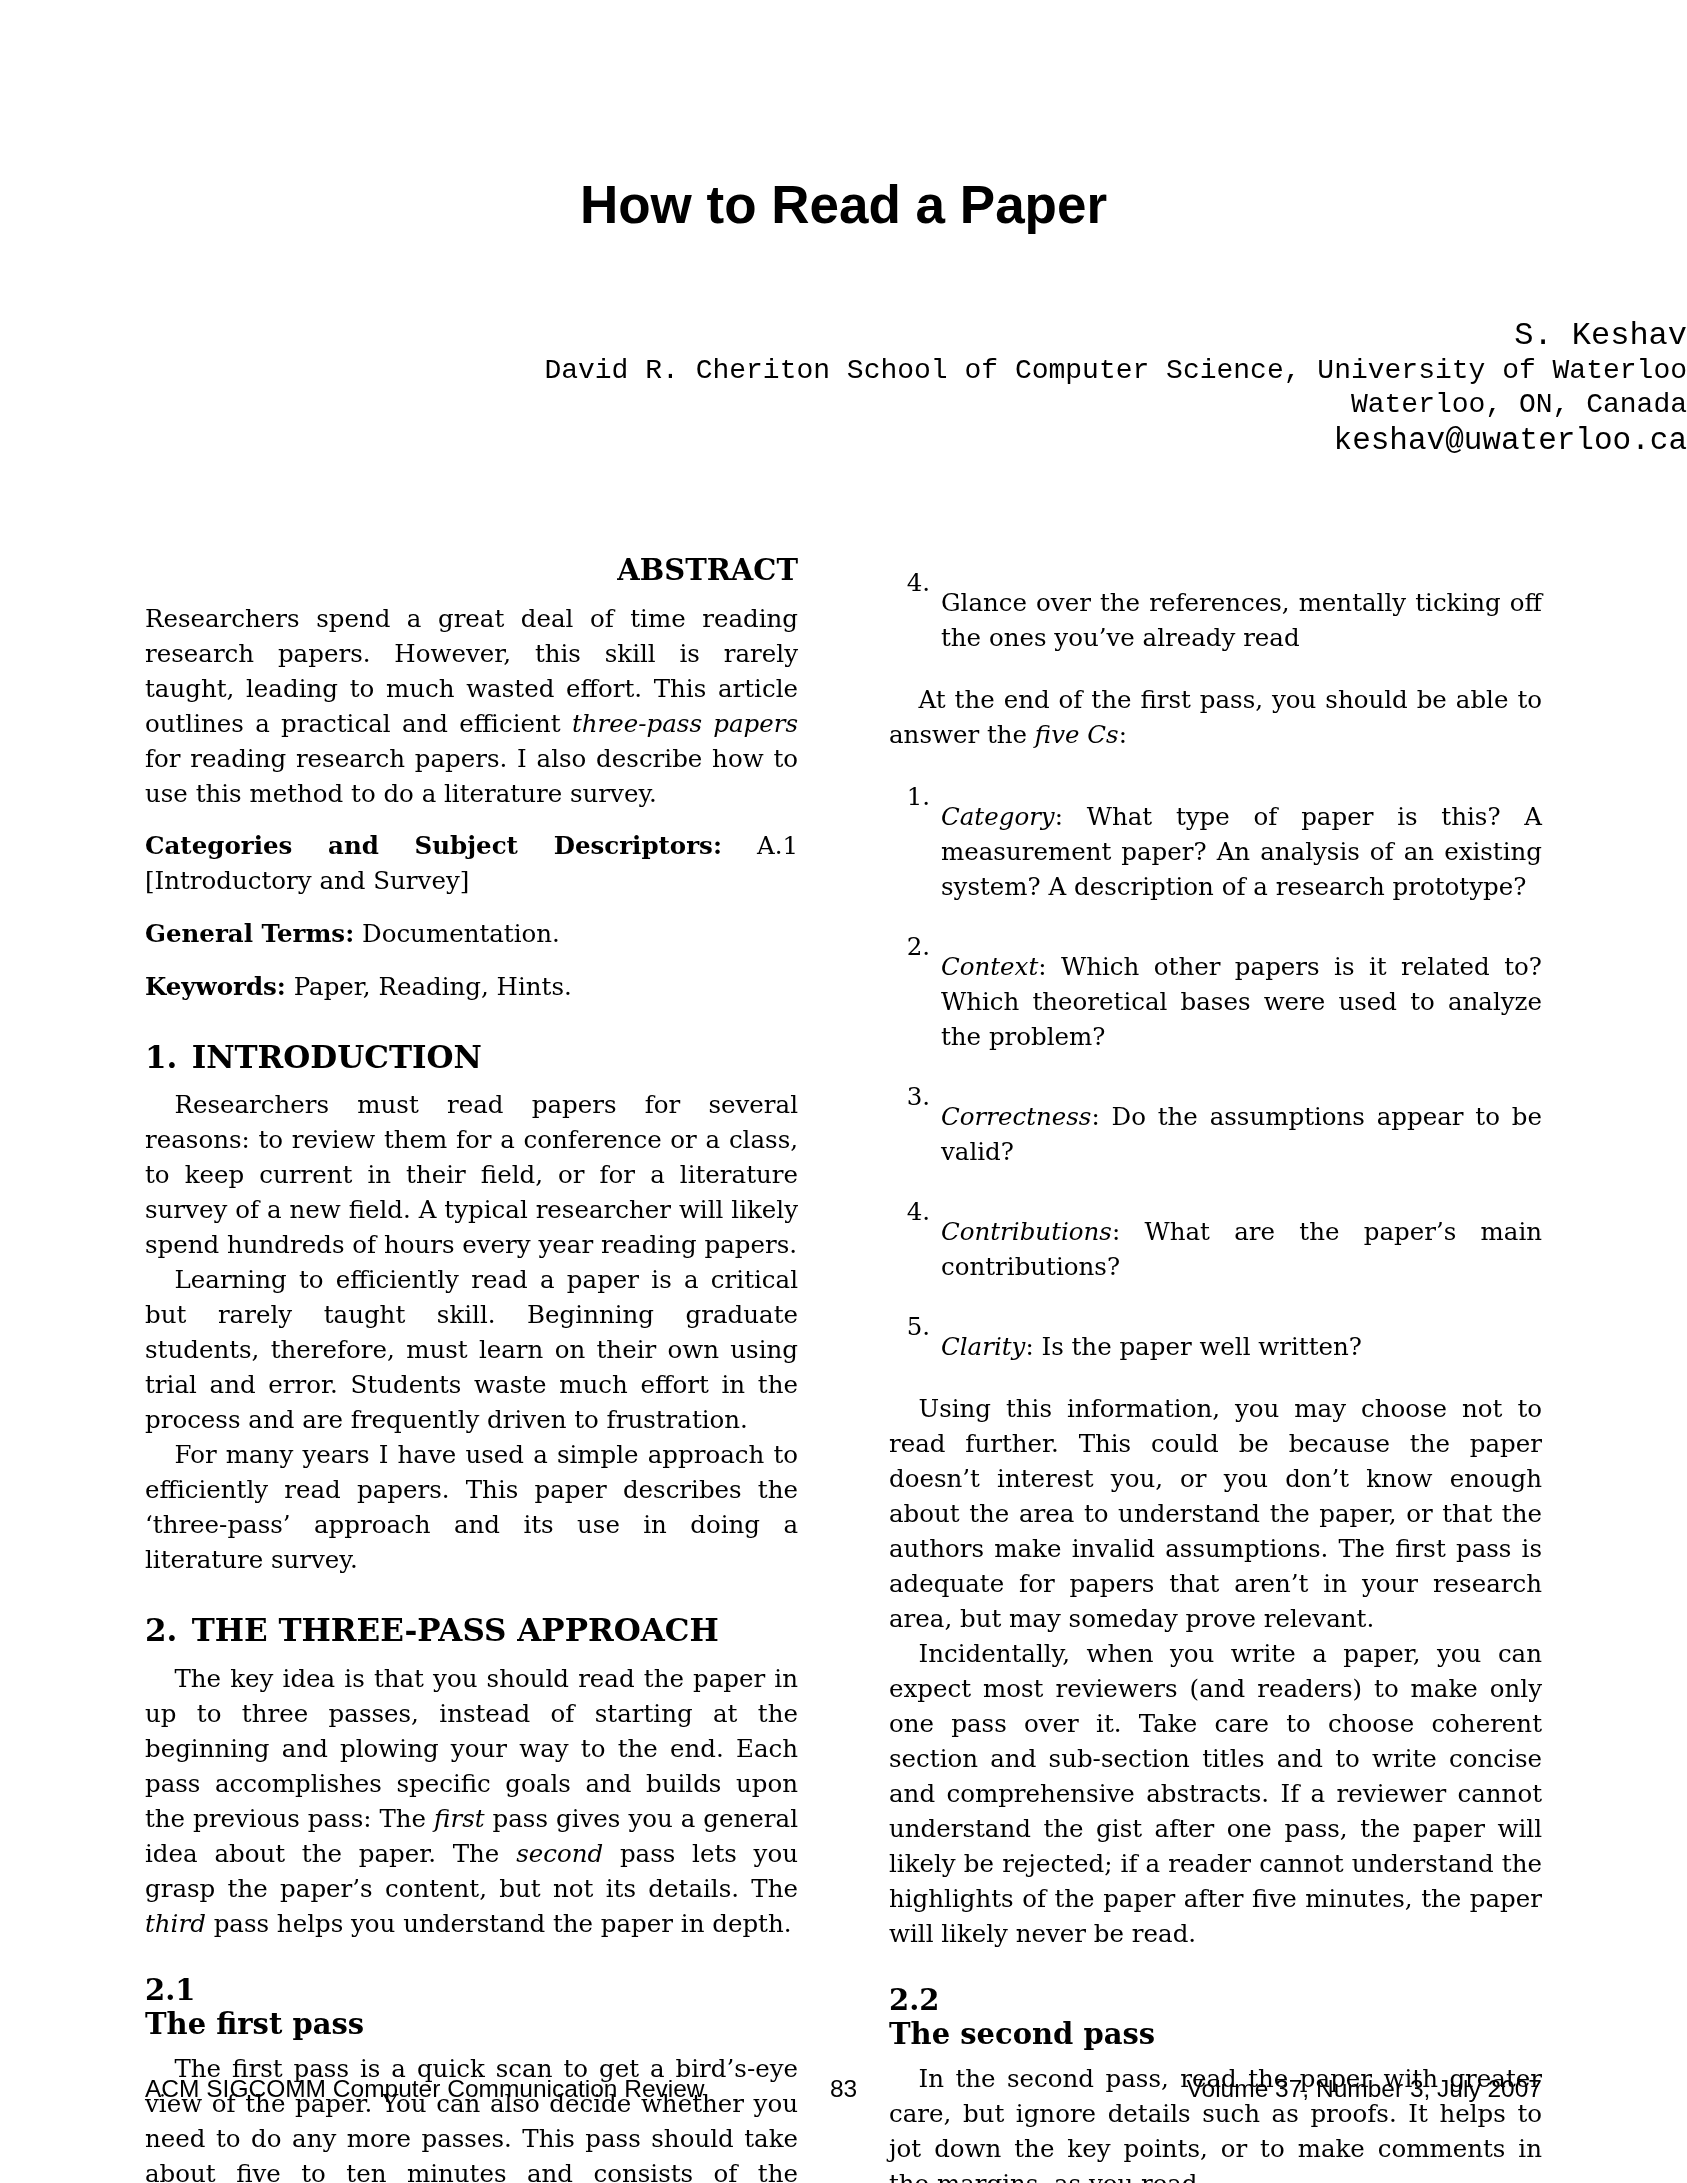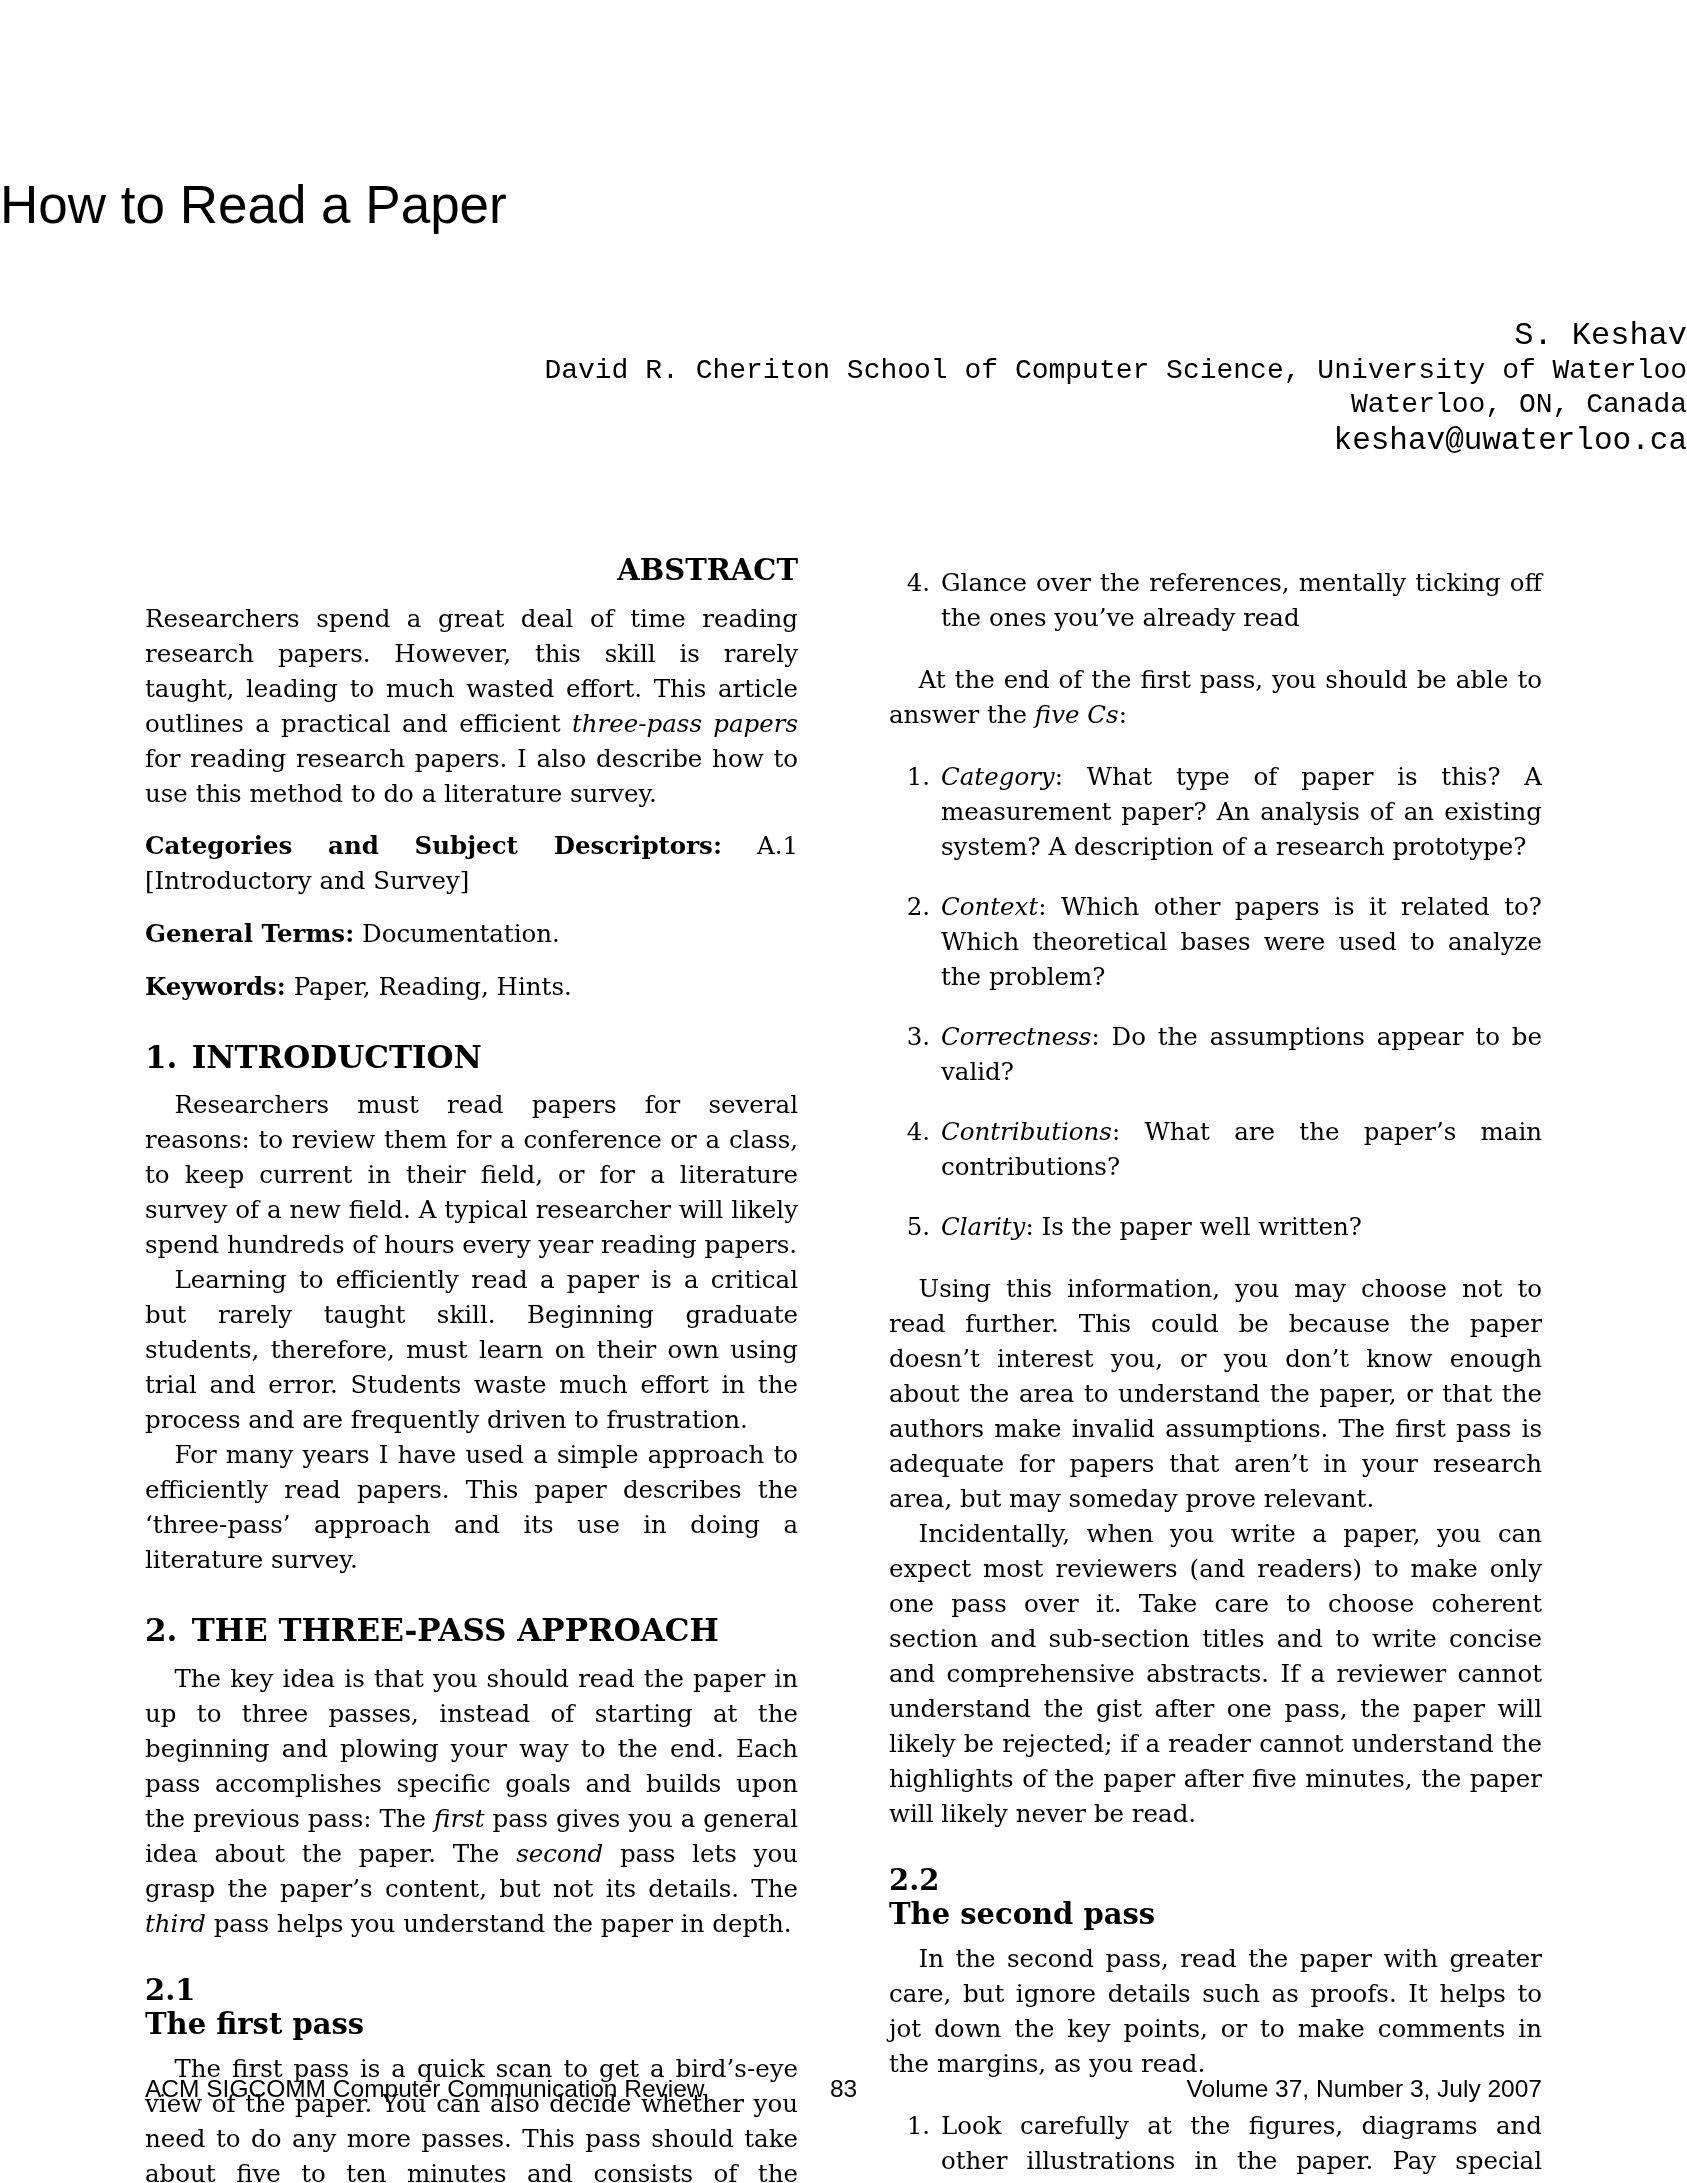--- a/index.html
+++ b/index.html
@@ -8,23 +8,23 @@
     background: #ffffff; color: #000000;
     font-family: "DejaVu Serif", serif;
     position: relative;
     overflow: hidden;
   }
   .page { position: absolute; inset: 0; }
 
   
   .title {
     margin: 173px 0 0 0;
-    text-align: left;
+    text-align: center;
     font-family: "Liberation Sans", sans-serif;
-    font-weight: normal;
+    font-weight: bold;
     font-size: 53px;
     line-height: 63px;
   }
   .authors {
     margin-top: 81px;
     text-align: right;
     font-family: Liberation Mono, monospace;
   }
   .author-name  { font-size: 32px; line-height: 37px; }
   .affil        { font-size: 28px; line-height: 34px; }
@@ -80,21 +80,21 @@
   .list { margin: 27px 0; }
   .list-top { margin-top: 11.8px; }
   .list-item { display: flex; margin-bottom: 25px; }
   .list-item:last-child { margin-bottom: 0; }
   .li-num {
     flex: none;
     width: 52px;
     padding-left: 17.7px;
     box-sizing: border-box;
   }
-  .li-body { flex: 1; text-align: justify; }
+  .li-body { flex: 1; text-align: justify; margin-top: 20px; }
 
   
   .footer {
     position: absolute;
     left: 145px; right: 145px; top: 2075px;
     display: flex; align-items: center;
     font-family: "Liberation Sans", sans-serif;
     font-size: 24.5px;
   }
   .footer .f-left   { flex: 1; text-align: left; }

